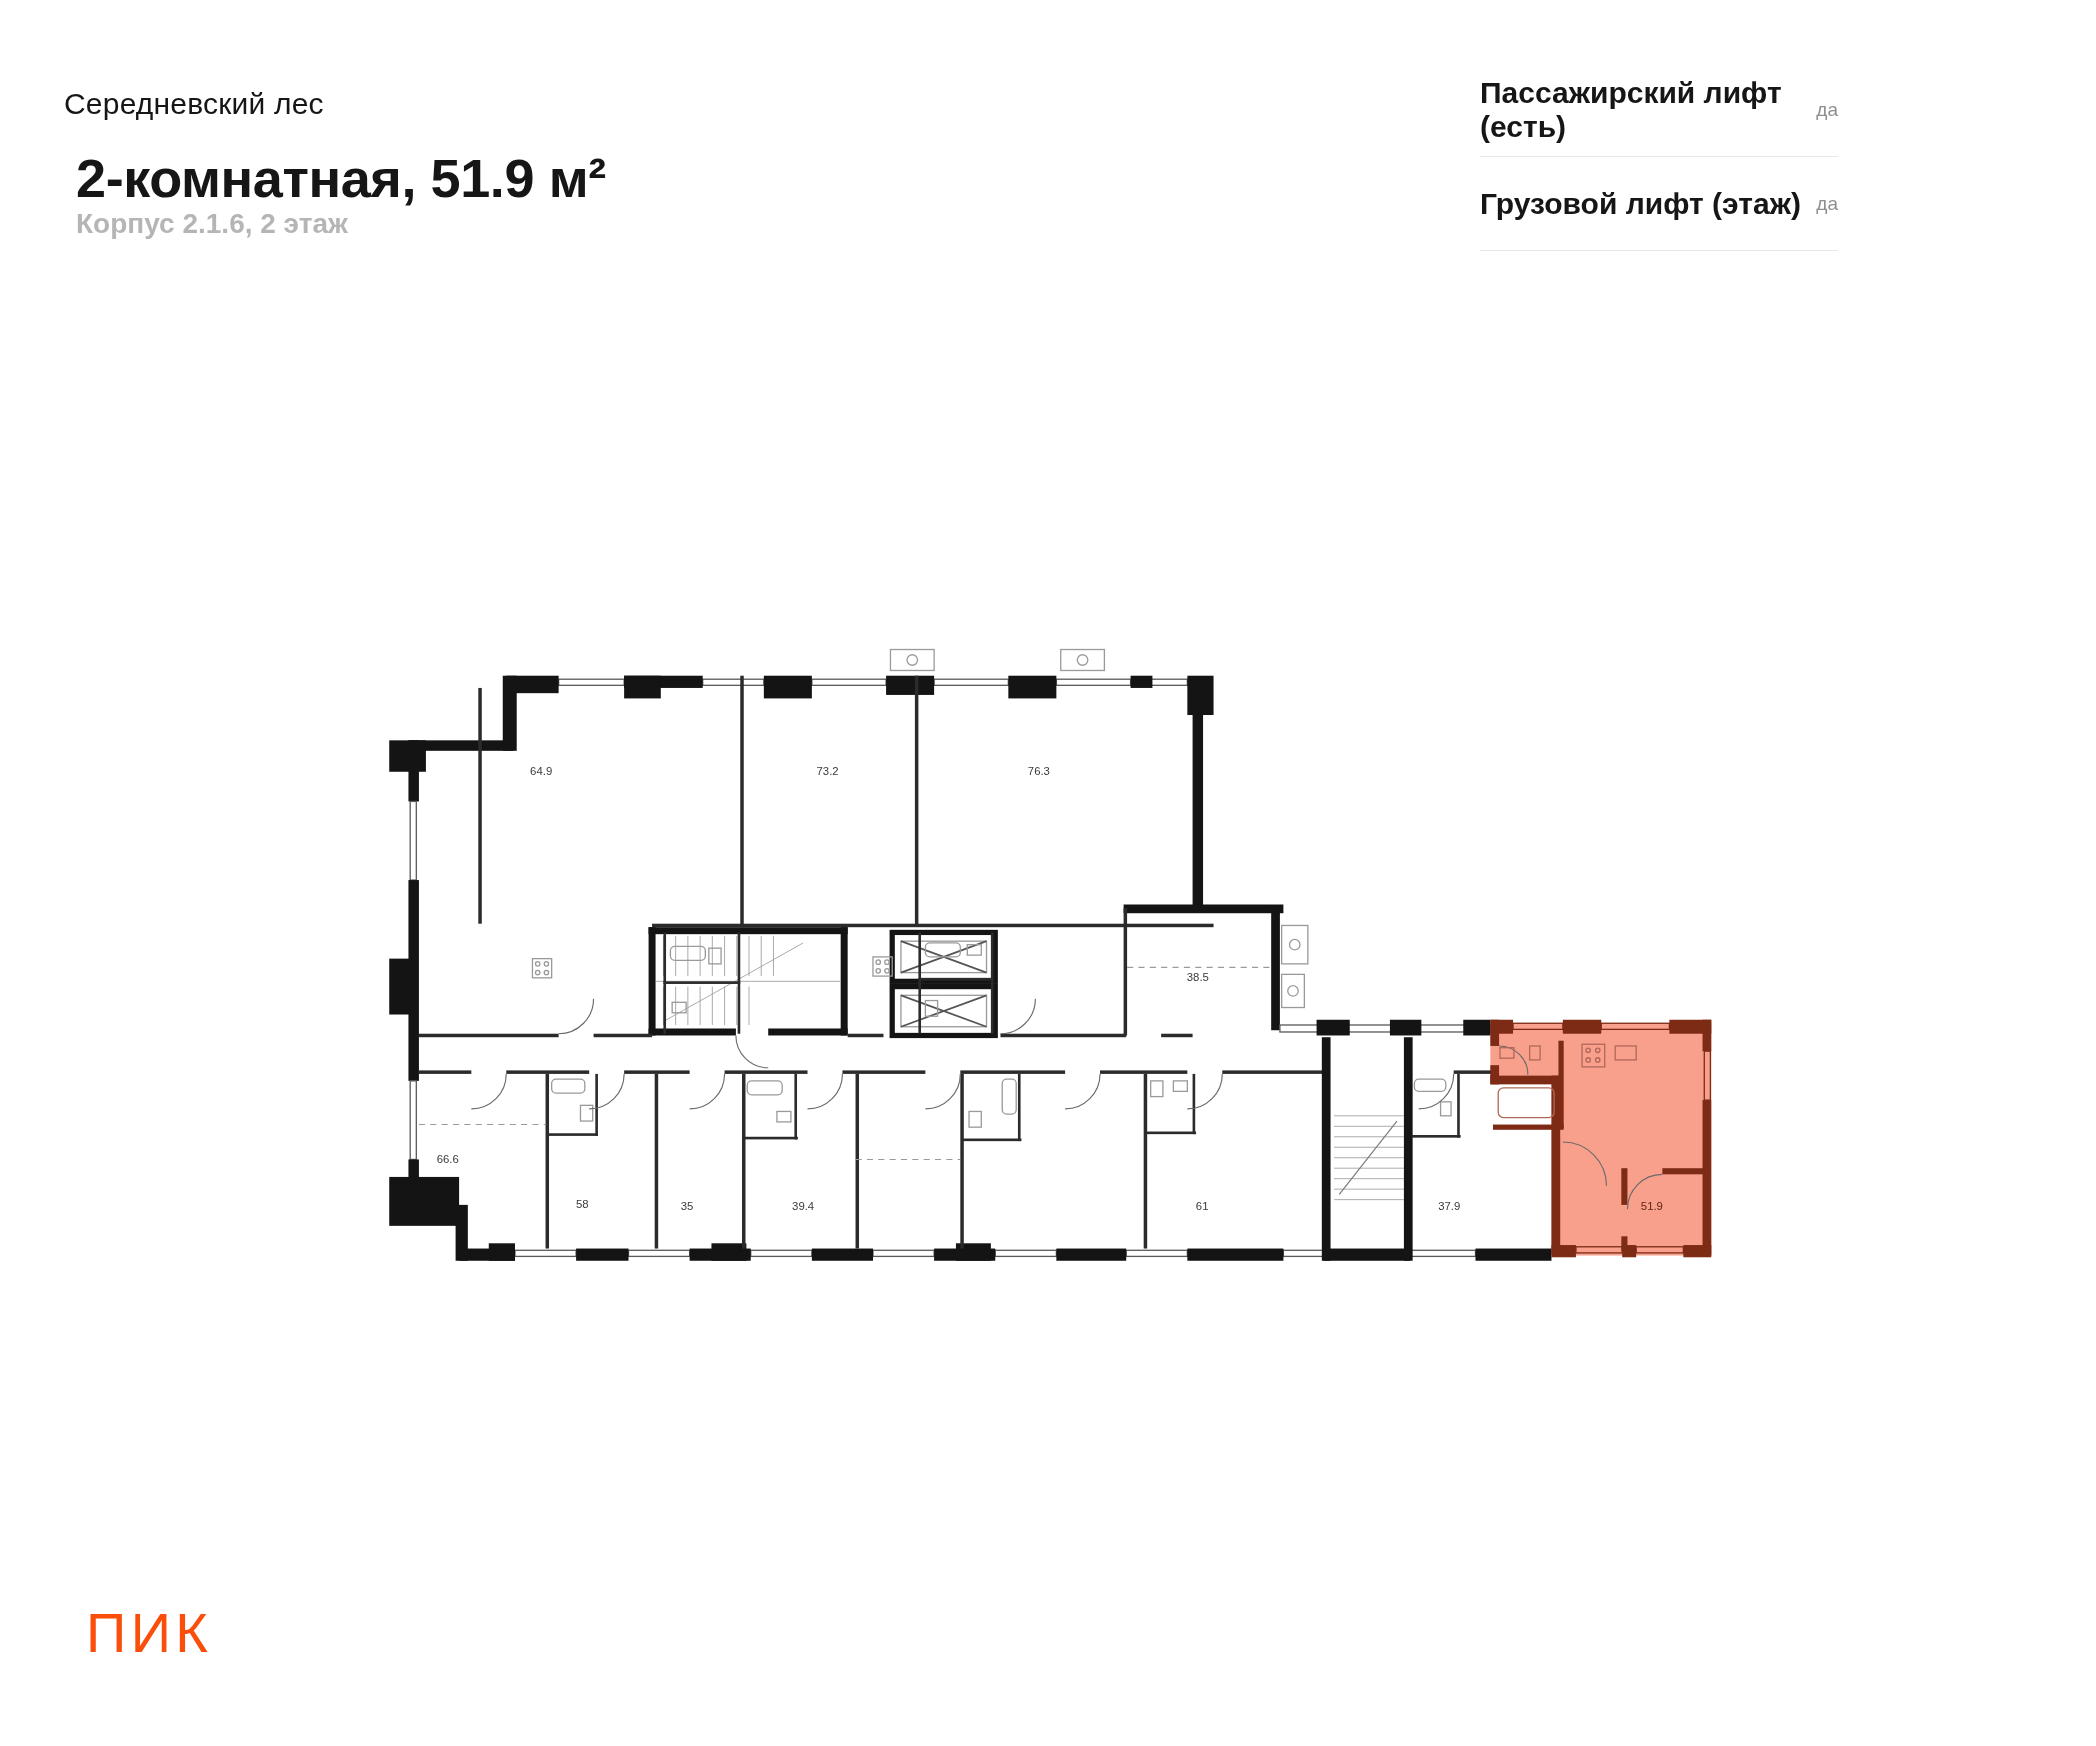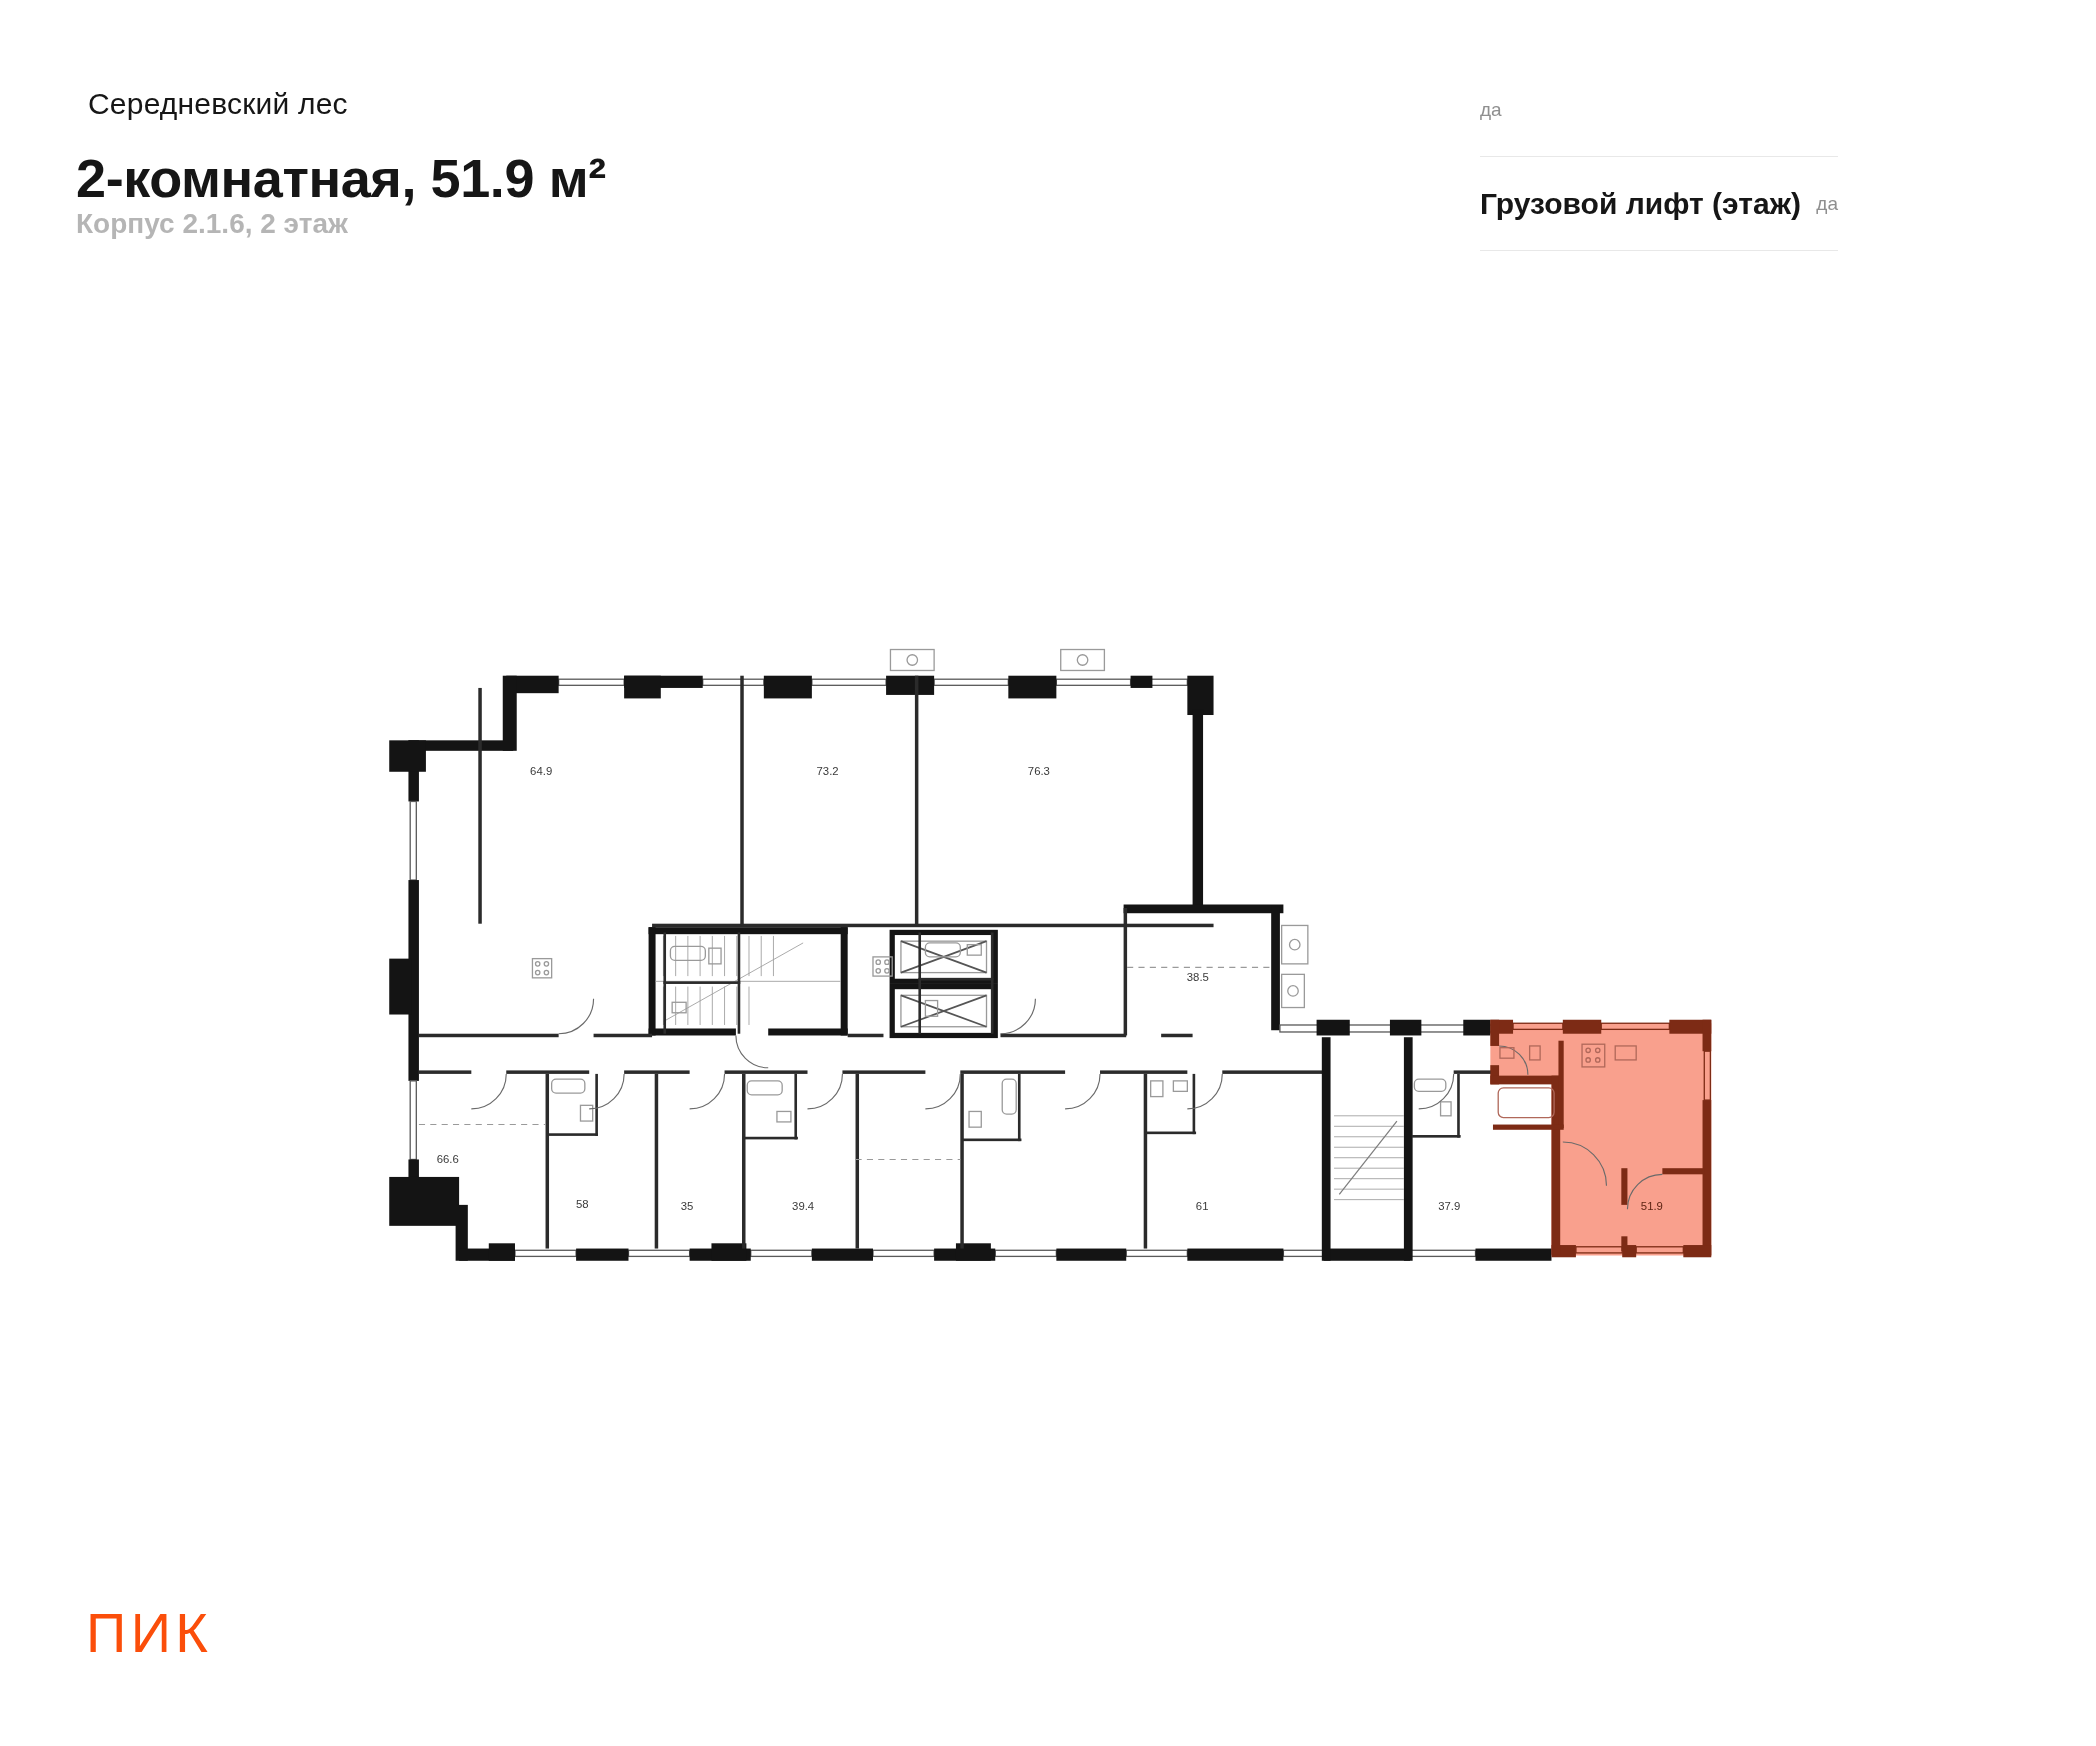--- a/index.html
+++ b/index.html
@@ -13,21 +13,21 @@
     --subtitle-color:#b5b5b5;
     --value-color:#8f8f8f;
     --divider:#e8e8e8;
   }
   *{box-sizing:border-box;margin:0;padding:0}
   html,body{background:#fff}
   body{
     width:2096px;height:1747px;position:relative;overflow:hidden;
     font-family:"Liberation Sans", sans-serif;
   }
-  .listing-header{position:absolute;left:88px;top:87px;width:786px}
+  .listing-header{position:absolute;left:64px;top:87px;width:786px}
   .project-name{font-size:30px;font-weight:500;color:var(--title-color);letter-spacing:0.2px}
   .page-title{position:absolute;left:76px;top:147px;font-size:54px;font-weight:700;color:var(--title-color);letter-spacing:-0.4px}
   .building-subtitle{position:absolute;left:76px;top:208px;font-size:28px;font-weight:700;color:var(--subtitle-color)}
   .info-panel{position:absolute;left:1480px;top:63px;width:358px}
   .info-row{display:flex;justify-content:space-between;align-items:center;height:94px;border-bottom:1.7px solid var(--divider)}
   .info-label{font-size:30px;font-weight:700;color:var(--title-color)}
   .info-value{font-size:19px;font-weight:400;color:var(--value-color)}
   .plan-wrap{position:absolute;left:384px;top:644px;width:1336px;height:638px}
   svg{display:block}
   .wall{fill:var(--wall)}
@@ -51,20 +51,21 @@
 <body>
 
 <div class="listing-header">
   <div class="project-name">Середневский лес</div>
 </div>
 <div class="page-title">2-комнатная, 51.9 м²</div>
 <div class="building-subtitle">Корпус 2.1.6, 2 этаж</div>
 
 <div class="info-panel">
   <div class="info-row">
+    <span class="info-label">Пассажирский лифт (есть)</span>
     <span class="info-value">да</span>
   </div>
   <div class="info-row">
     <span class="info-label">Грузовой лифт (этаж)</span>
     <span class="info-value">да</span>
   </div>
 </div>
 
 <div class="plan-wrap">
 <svg width="1336" height="638" viewBox="-20 -30 1530 730" xmlns="http://www.w3.org/2000/svg">

